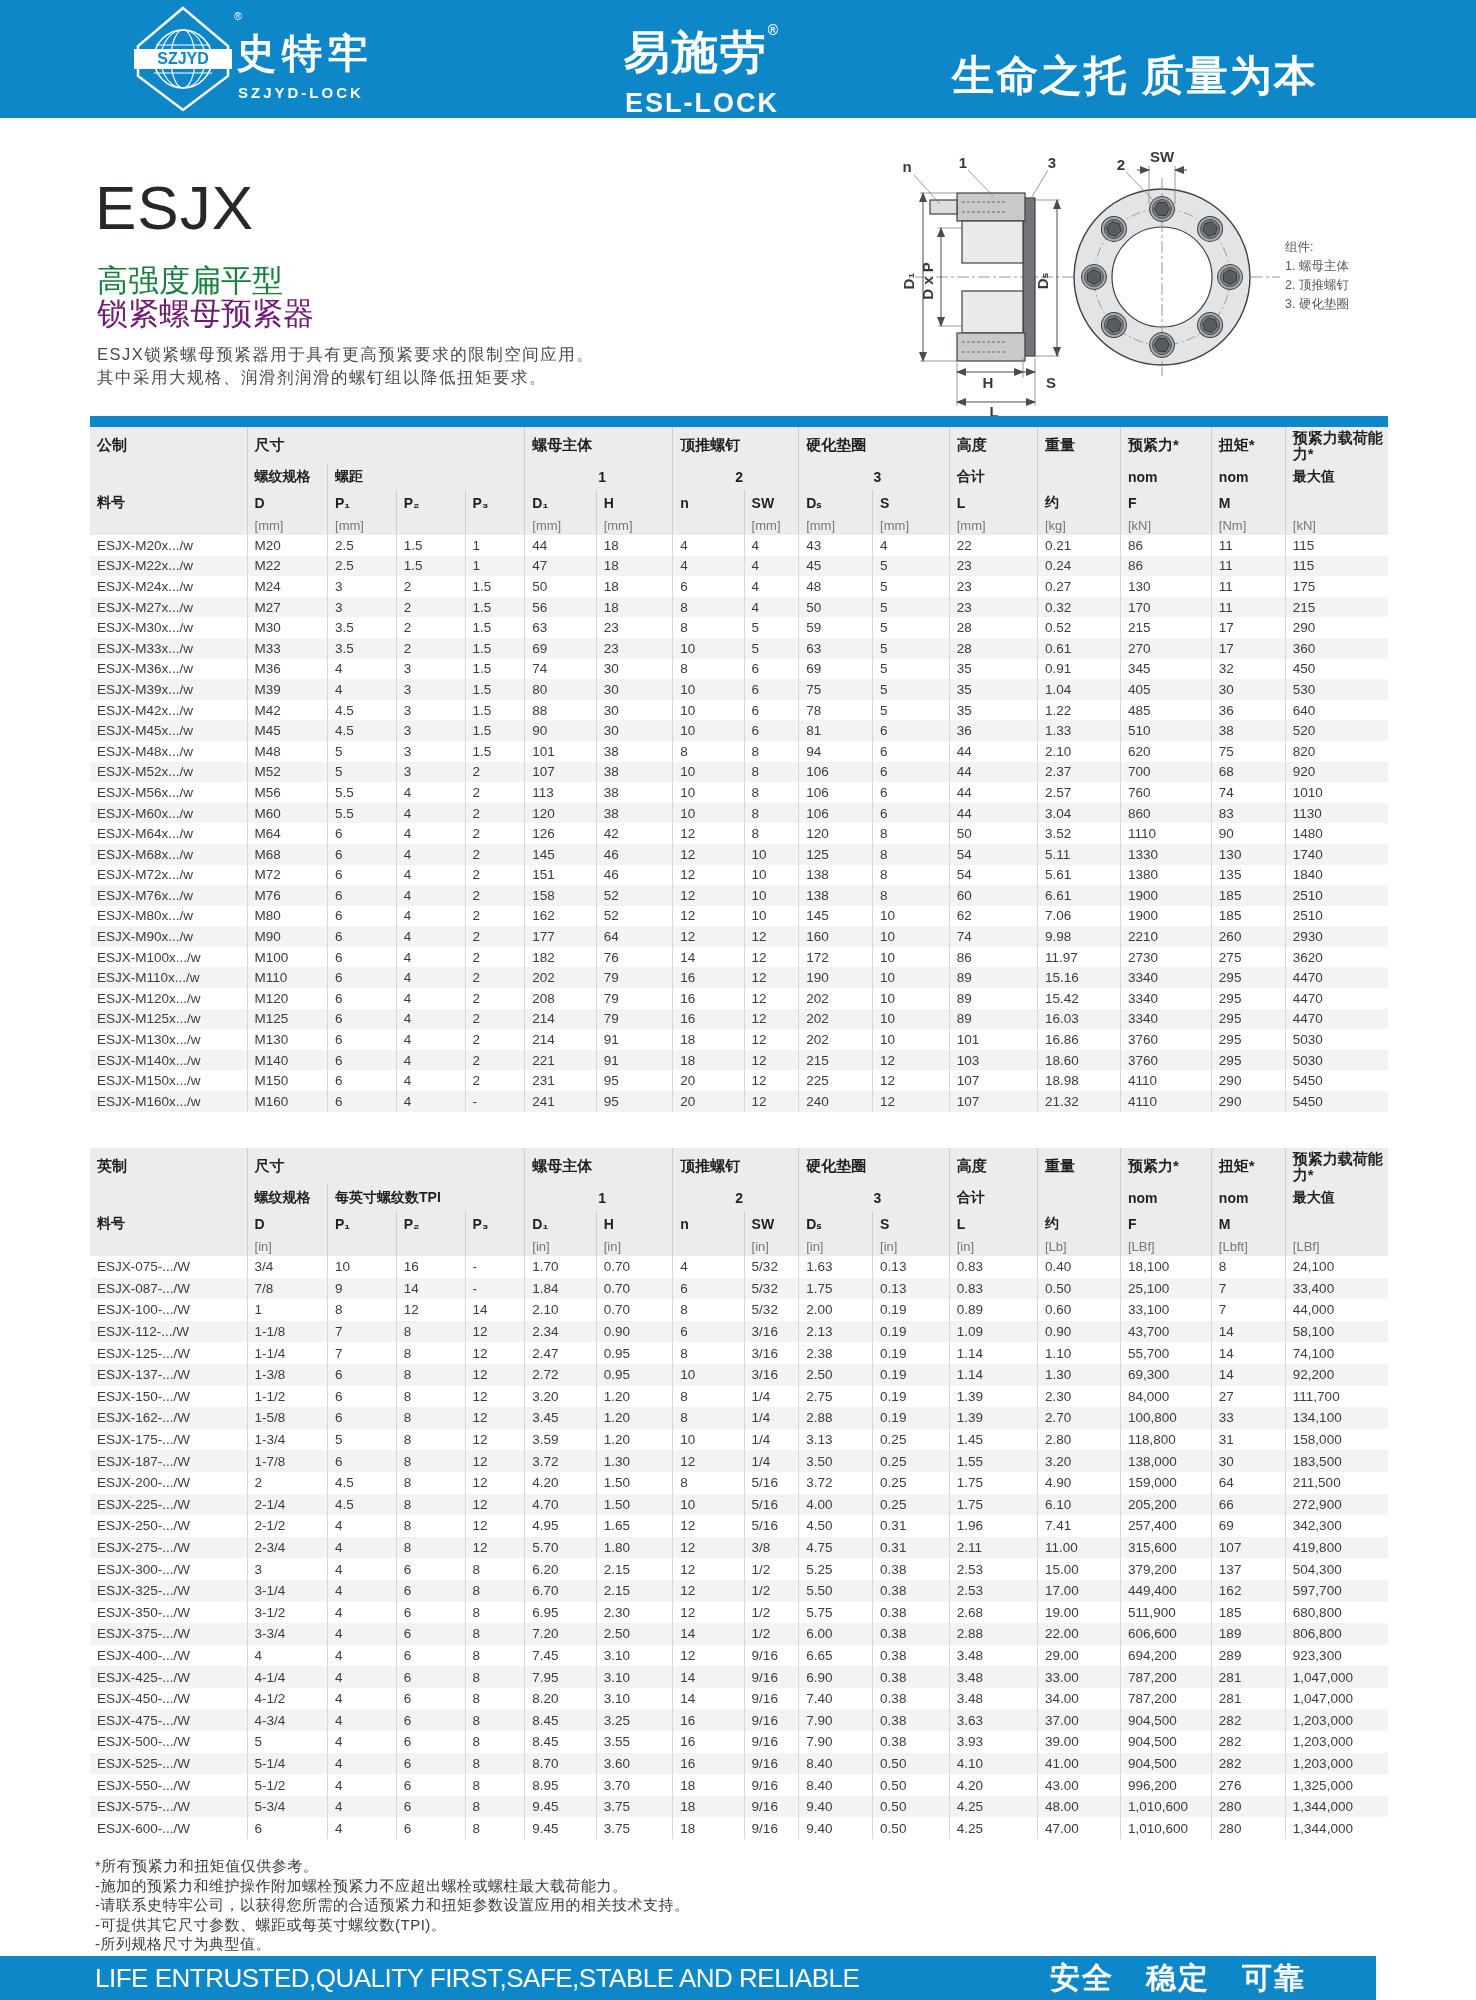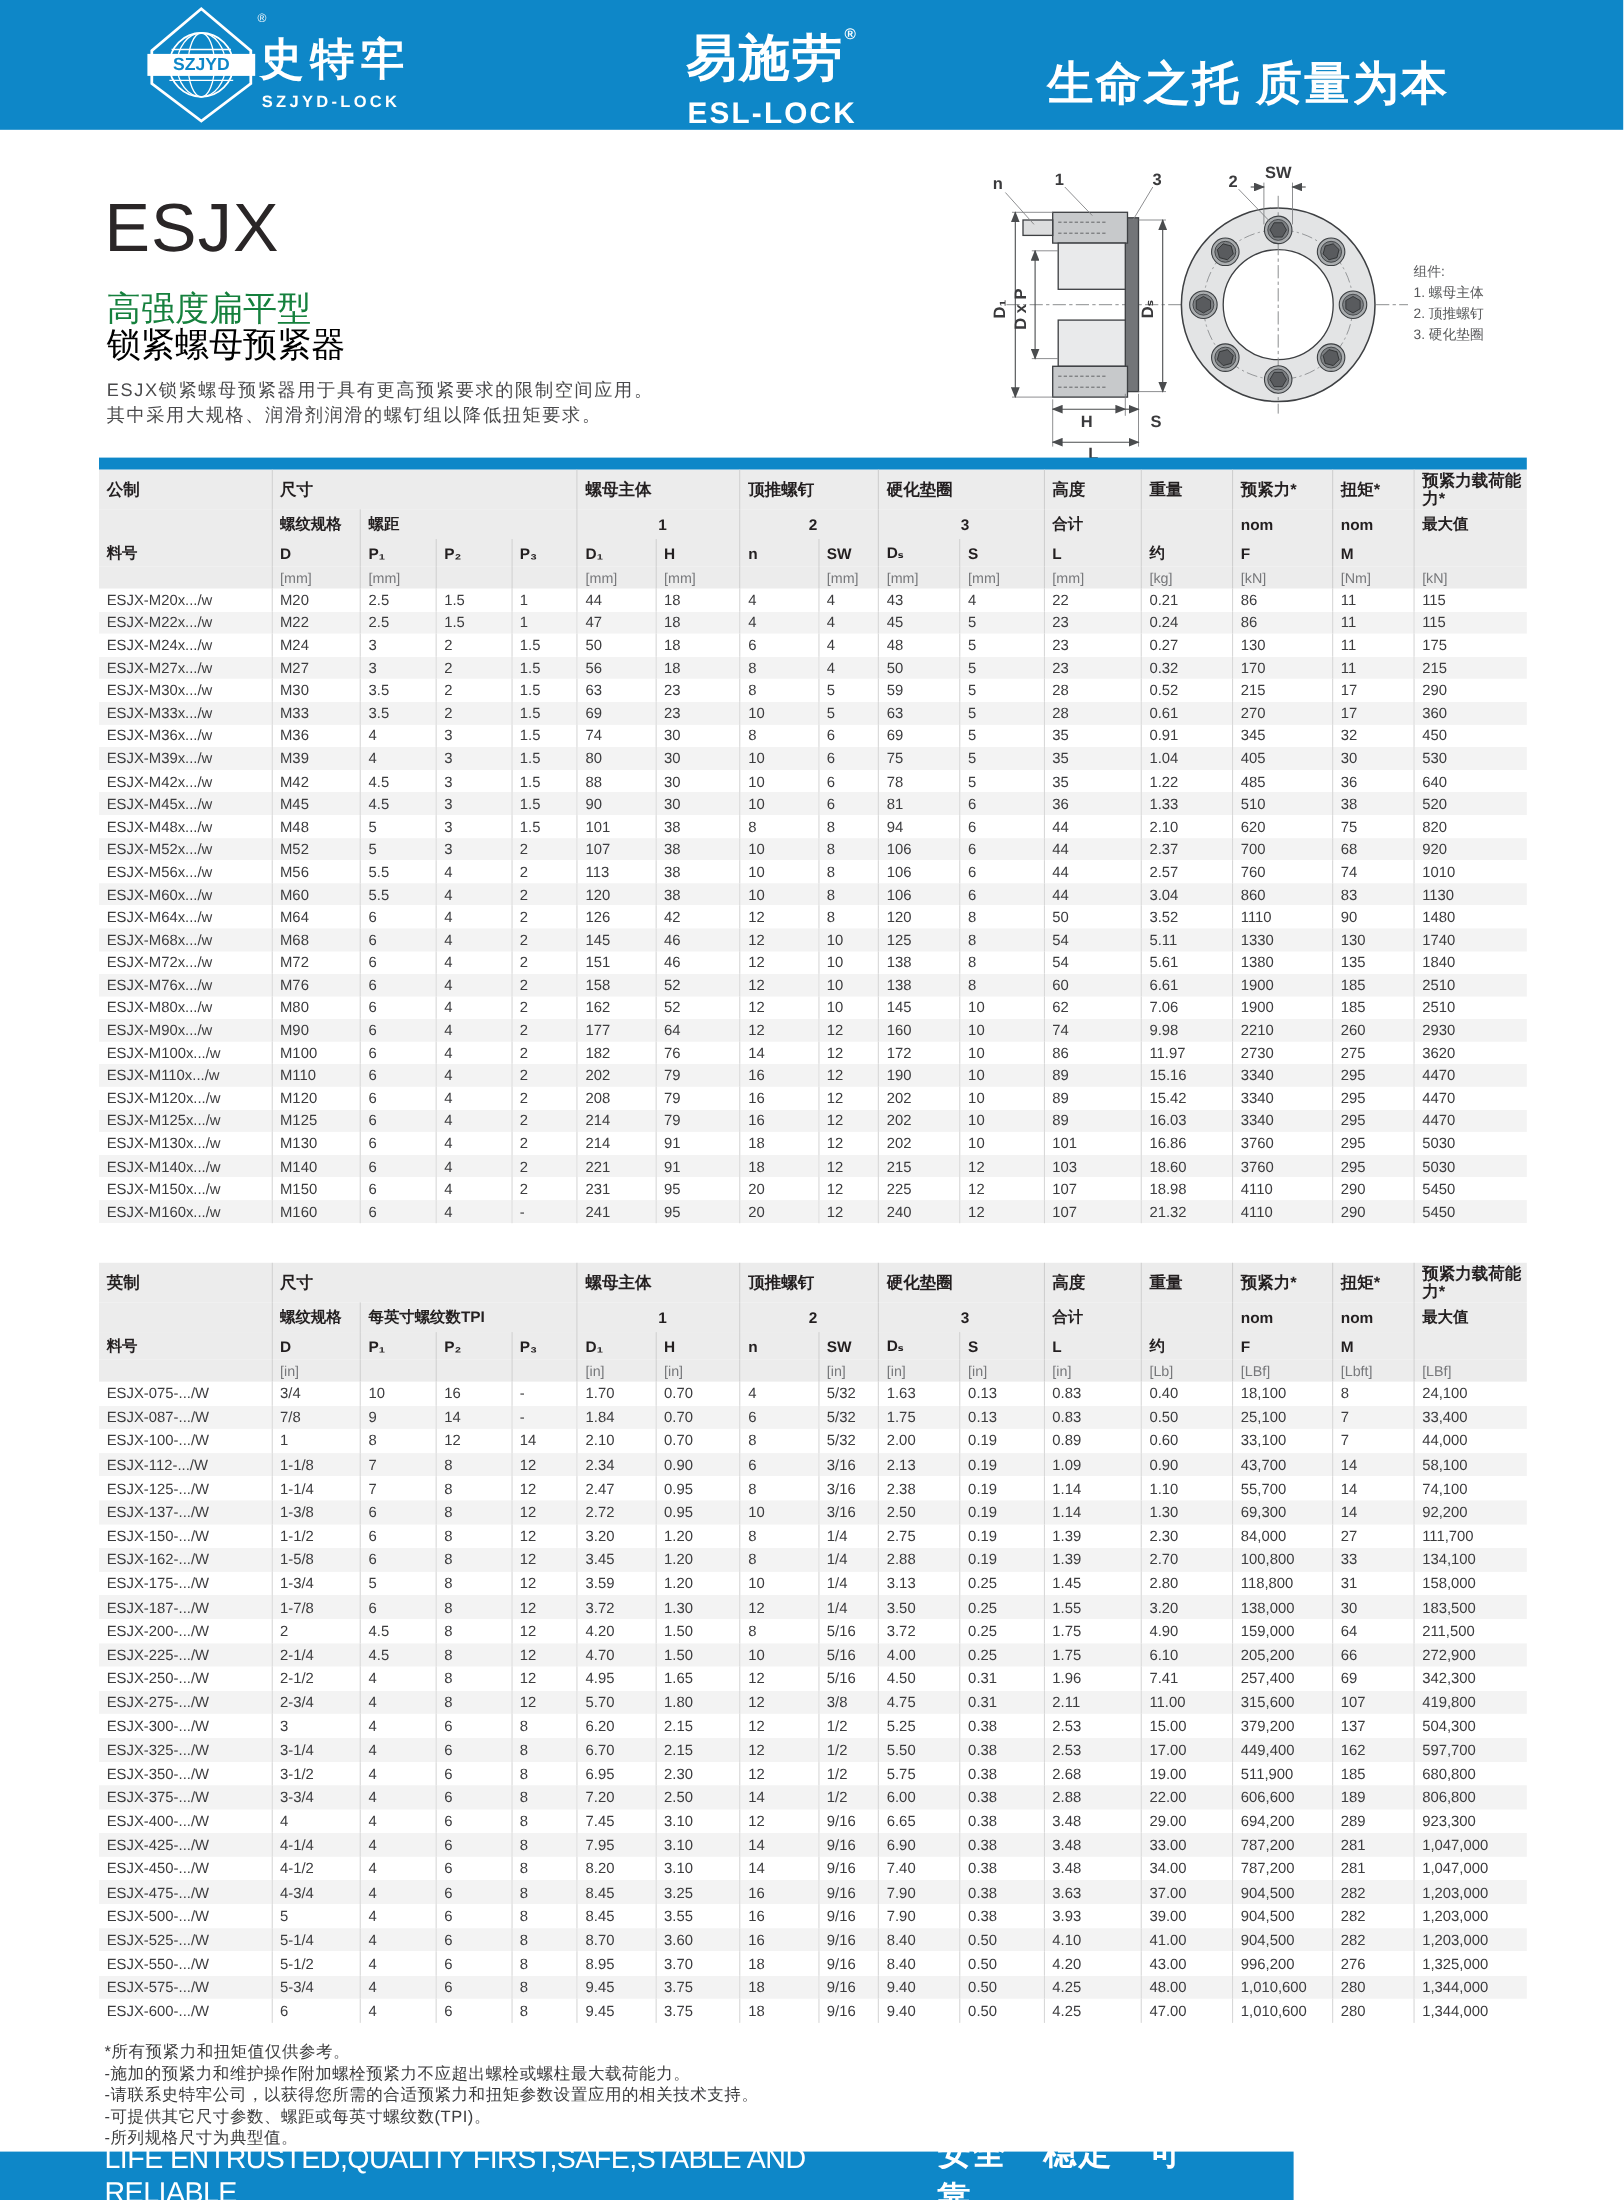--- a/index.html
+++ b/index.html
@@ -11,21 +11,21 @@
   .logo-cn{position:absolute;left:236px;top:26px;font-size:40px;font-weight:bold;color:#fff;letter-spacing:6px;}
   .logo-en{position:absolute;left:238px;top:84px;font-size:15px;color:#ffffff;letter-spacing:3px;font-weight:bold;}
   .brand{position:absolute;left:592px;top:0;width:220px;height:118px;text-align:center;color:#fff;}
   .brand-cn{position:relative;margin-top:22px;font-size:46px;font-weight:bold;letter-spacing:2px;}
   .brand-reg{font-size:14px;vertical-align:top;}
   .brand-en{margin-top:4px;font-size:27px;font-weight:bold;letter-spacing:2px;}
   .slogan{position:absolute;left:952px;top:48px;width:460px;font-size:42px;font-weight:bold;color:#fff;letter-spacing:2px;}
   
   .model{position:absolute;left:95px;top:172px;font-size:62px;font-weight:500;letter-spacing:1px;color:#2a2627;}
   .sub1{position:absolute;left:97px;top:260px;font-size:31px;font-weight:400;color:#15803d;}
-  .sub2{position:absolute;left:97px;top:293px;font-size:31px;font-weight:400;color:#000000;}
+  .sub2{position:absolute;left:97px;top:293px;font-size:31px;font-weight:400;color:#701a75;}
   .desc1{position:absolute;left:97px;top:344px;font-size:16.5px;letter-spacing:1.5px;color:#4a4a4c;}
   .desc2{position:absolute;left:97px;top:367px;font-size:16.5px;letter-spacing:1.5px;color:#4a4a4c;}
   
   .drawing{position:absolute;left:810px;top:120px;width:640px;height:300px;}
   .dim{stroke:#4a4c4e;stroke-width:1;fill:none;}
   .ext{stroke:#7e8082;stroke-width:0.8;fill:none;}
   .cl{stroke:#8a8c8e;stroke-width:0.9;fill:none;stroke-dasharray:12 3 3 3;}
   .outl{stroke:#3e4043;stroke-width:1.2;}
   .dimtxt{font-size:15px;font-weight:600;fill:#3a3a3c;}
   .legend{position:absolute;left:1285px;top:238px;font-size:12.5px;line-height:19px;color:#58595b;}
@@ -45,21 +45,21 @@
   tbody td{font-size:13.5px;color:#3c3c3e;padding:0 0 0 7px;border-right:1px solid #d8d8d8;
            white-space:nowrap;overflow:hidden;}
   tbody td:last-child{border-right:none;}
   #metric-table tbody td{height:20.6px;}
   #imperial-table tbody td{height:21.6px;}
   tbody tr:nth-child(even){background:#f3f3f3;}
   .t1{top:416px;}
   .t2{top:1148px;}
   
   .footnotes{position:absolute;left:95px;top:1856px;font-size:15px;line-height:19.5px;color:#3c3c3e;letter-spacing:0.5px;}
-  .footerbar{position:absolute;left:0;top:1956px;width:1176px;height:44px;background:#0E87C8;
+  .footerbar{position:absolute;left:0;top:1956px;width:1376px;height:44px;background:#0E87C8;
              display:flex;align-items:center;justify-content:space-between;
              padding:0 70px 0 95px;box-sizing:border-box;color:#fff;}
   .footer-en{font-size:26px;letter-spacing:-0.5px;}
   .footer-cn{font-size:30px;font-weight:bold;letter-spacing:2px;}
 </style>
 </head>
 <body>
 
 <div class="page">
 

